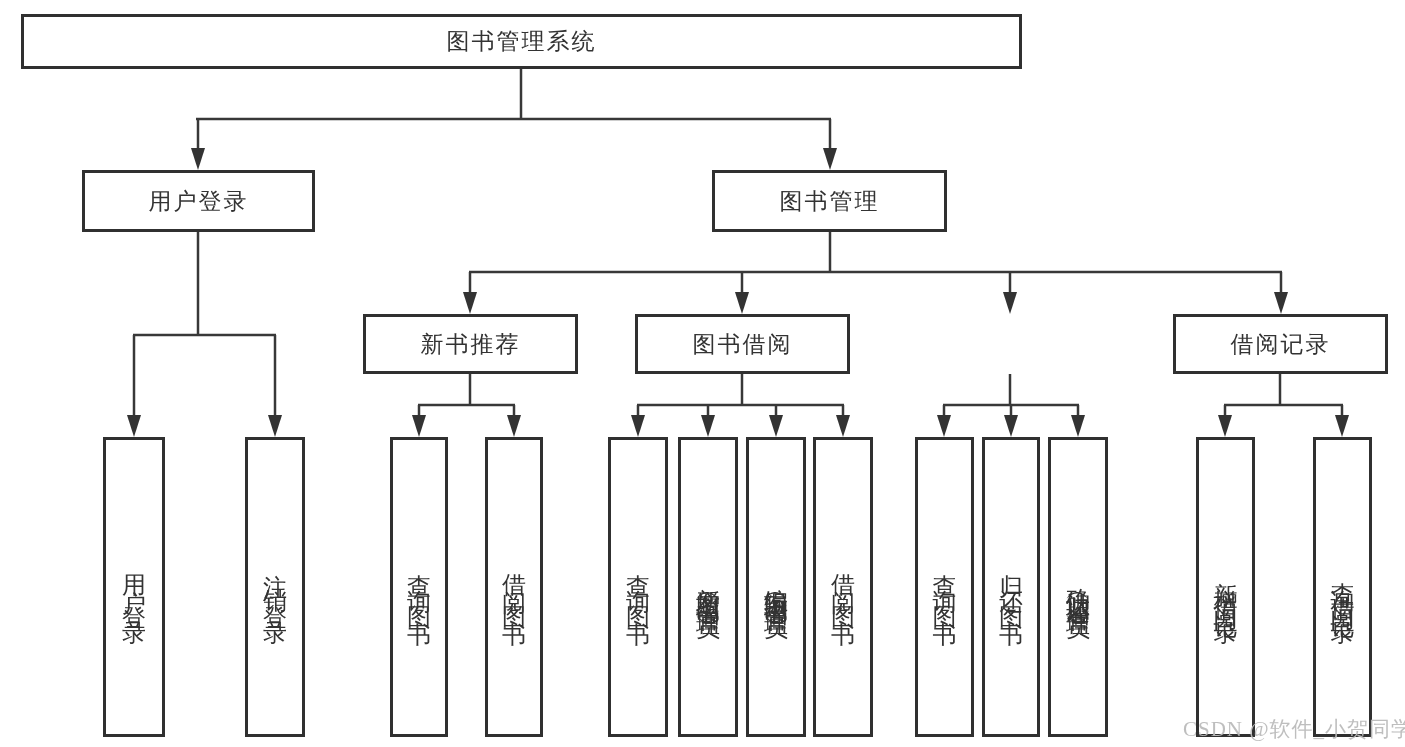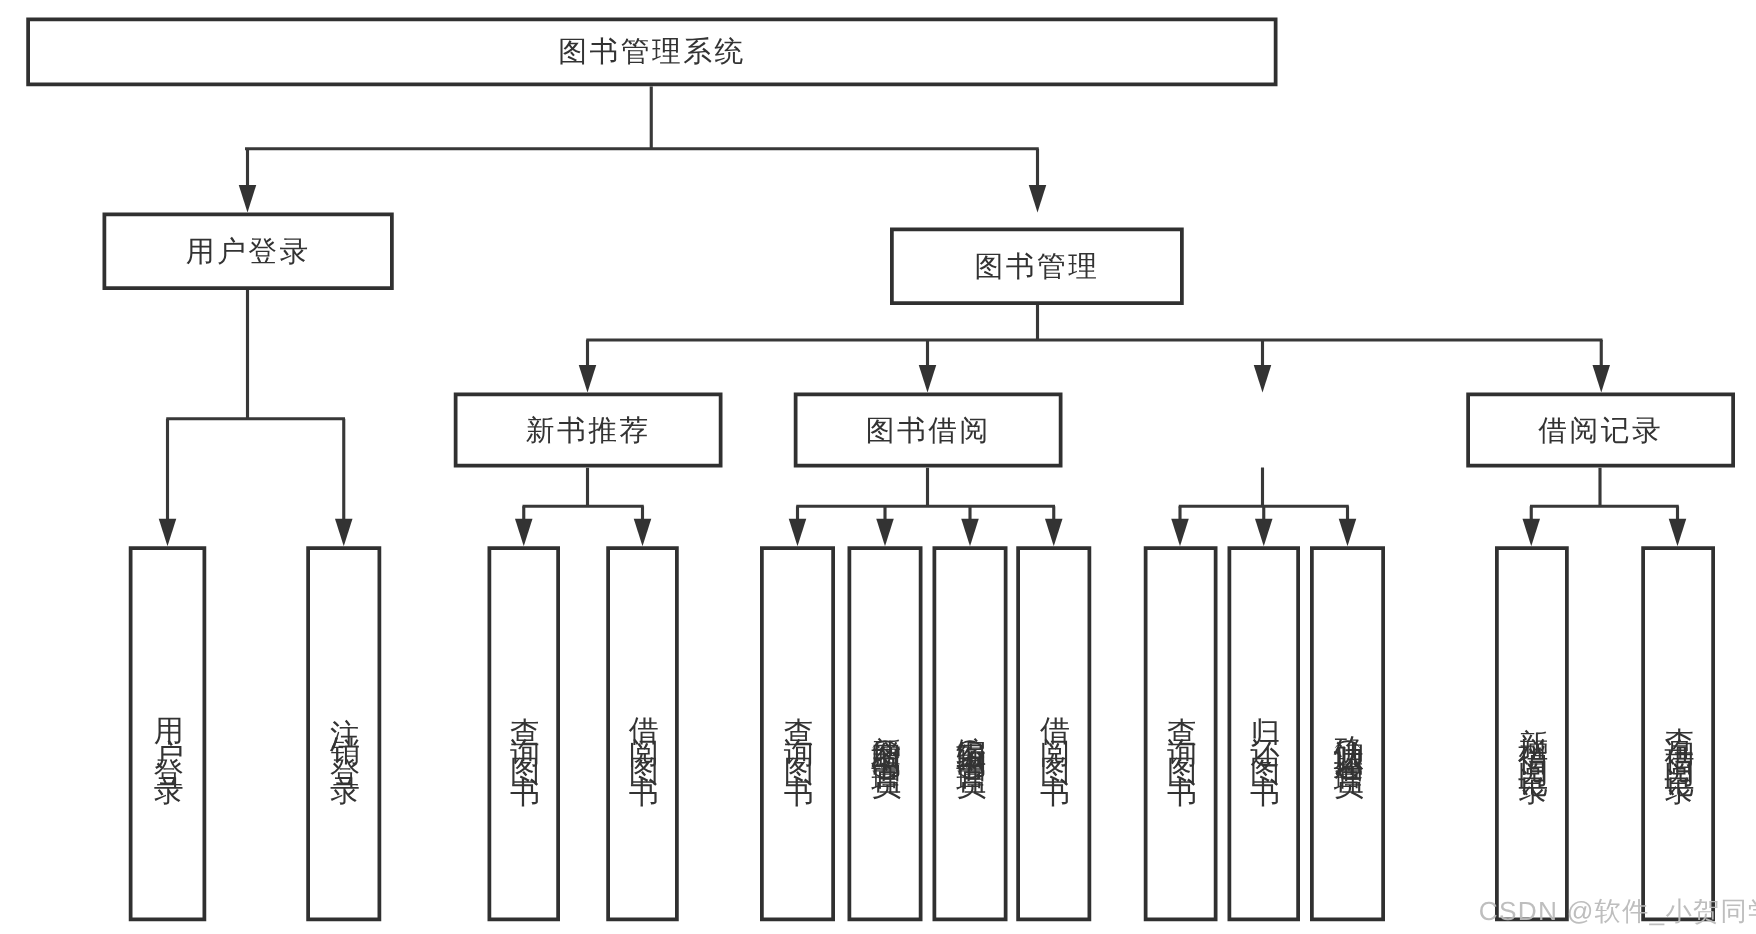--- a/index.html
+++ b/index.html
@@ -1,20 +1,20 @@
 <!DOCTYPE html>
 <html><head>
 <meta charset="utf-8">
 <style>
   html,body { margin:0; padding:0; background:#ffffff; }
   #canvas {
     position:relative;
     width:1405px; height:747px;
     background:#ffffff;
-    font-family:Liberation Sans, sans-serif;
+    font-family:Liberation Serif, serif;
     overflow:hidden;
   }
   #connectors { position:absolute; left:0; top:0; z-index:0; }
   .hbox {
     position:absolute; box-sizing:border-box;
     border:3px solid #303030; background:#ffffff;
     display:flex; align-items:center; justify-content:center;
     font-size:23px; color:#333333; letter-spacing:2px;
     z-index:1; white-space:nowrap;
   }
@@ -111,21 +111,21 @@
     </g>
   </svg>
 
   <div class="hbox" style="left:21px; top:14px; width:1001px; height:55px;">
     <span>图书管理系统</span>
   </div>
 
   <div class="hbox" style="left:82px; top:170px; width:233px; height:62px;">
     <span>用户登录</span>
   </div>
-  <div class="hbox" style="left:712px; top:182px; width:235px; height:62px;">
+  <div class="hbox" style="left:712px; top:170px; width:235px; height:62px;">
     <span>图书管理</span>
   </div>
 
   <div class="hbox" style="left:363px; top:314px; width:215px; height:60px;">
     <span>新书推荐</span>
   </div>
   <div class="hbox" style="left:635px; top:314px; width:215px; height:60px;">
     <span>图书借阅</span>
   </div>
   <div class="hbox" style="left:1173px; top:314px; width:215px; height:60px;">

